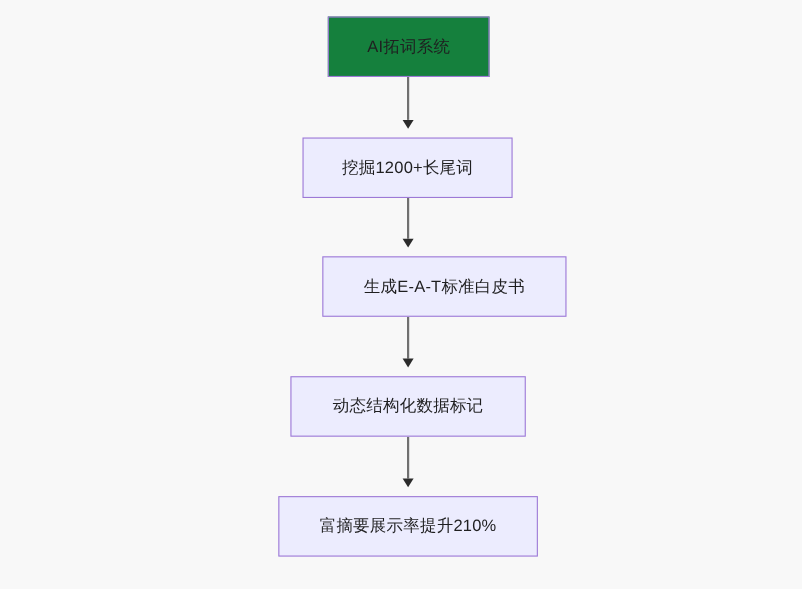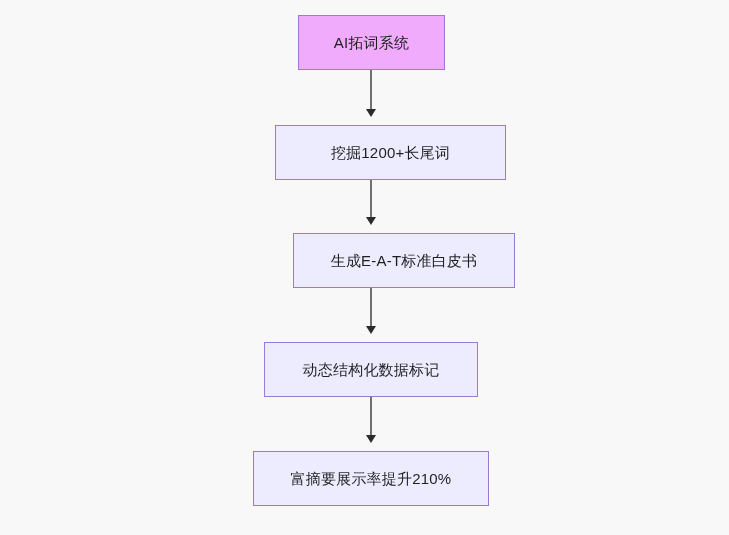--- a/index.html
+++ b/index.html
@@ -73,24 +73,24 @@
   </div>
   <div class="edge" style="left: 371px; top: 288px; height: 46px;">
     <div class="edge-line" style="height: 38px; background: rgb(112, 112, 112);"></div>
     <div class="edge-head" style="top: 38px; border-top-color: rgb(43, 43, 43);"></div>
   </div>
   <div class="edge" style="left: 371px; top: 397px; height: 46px;">
     <div class="edge-line" style="height: 38px; background: rgb(112, 112, 112);"></div>
     <div class="edge-head" style="top: 38px; border-top-color: rgb(43, 43, 43);"></div>
   </div>
 
-  <div class="node" style="left: 298px; top: 15px; width: 147px; background: #f0abfc; border-color: rgb(157, 121, 214); color: rgb(31, 31, 32);">
+  <div class="node" style="left: 298px; top: 15px; width: 147px; background: #15803d; border-color: rgb(157, 121, 214); color: rgb(31, 31, 32);">
     <span class="node-label">AI拓词系统</span>
   </div>
-  <div class="node" style="left: 275px; top: 125px; width: 231px; background: rgb(236, 236, 254); border-color: rgb(157, 121, 214); color: rgb(31, 31, 32);">
+  <div class="node" style="left: 275px; top: 125px; width: 191px; background: rgb(236, 236, 254); border-color: rgb(157, 121, 214); color: rgb(31, 31, 32);">
     <span class="node-label">挖掘1200+长尾词</span>
   </div>
   <div class="node" style="left: 260px; top: 233px; width: 222px; background: rgb(236, 236, 254); border-color: rgb(157, 121, 214); color: rgb(31, 31, 32); margin-left: 33px;">
     <span class="node-label">生成E-A-T标准白皮书</span>
   </div>
   <div class="node" style="left: 264px; top: 342px; width: 214px; background: rgb(236, 236, 254); border-color: rgb(157, 121, 214); color: rgb(31, 31, 32); text-align: right;">
     <span class="node-label">动态结构化数据标记</span>
   </div>
   <div class="node" style="left: 253px; top: 451px; width: 236px; background: rgb(236, 236, 254); border-color: rgb(157, 121, 214); color: rgb(31, 31, 32);">
     <span class="node-label">富摘要展示率提升210%</span>

